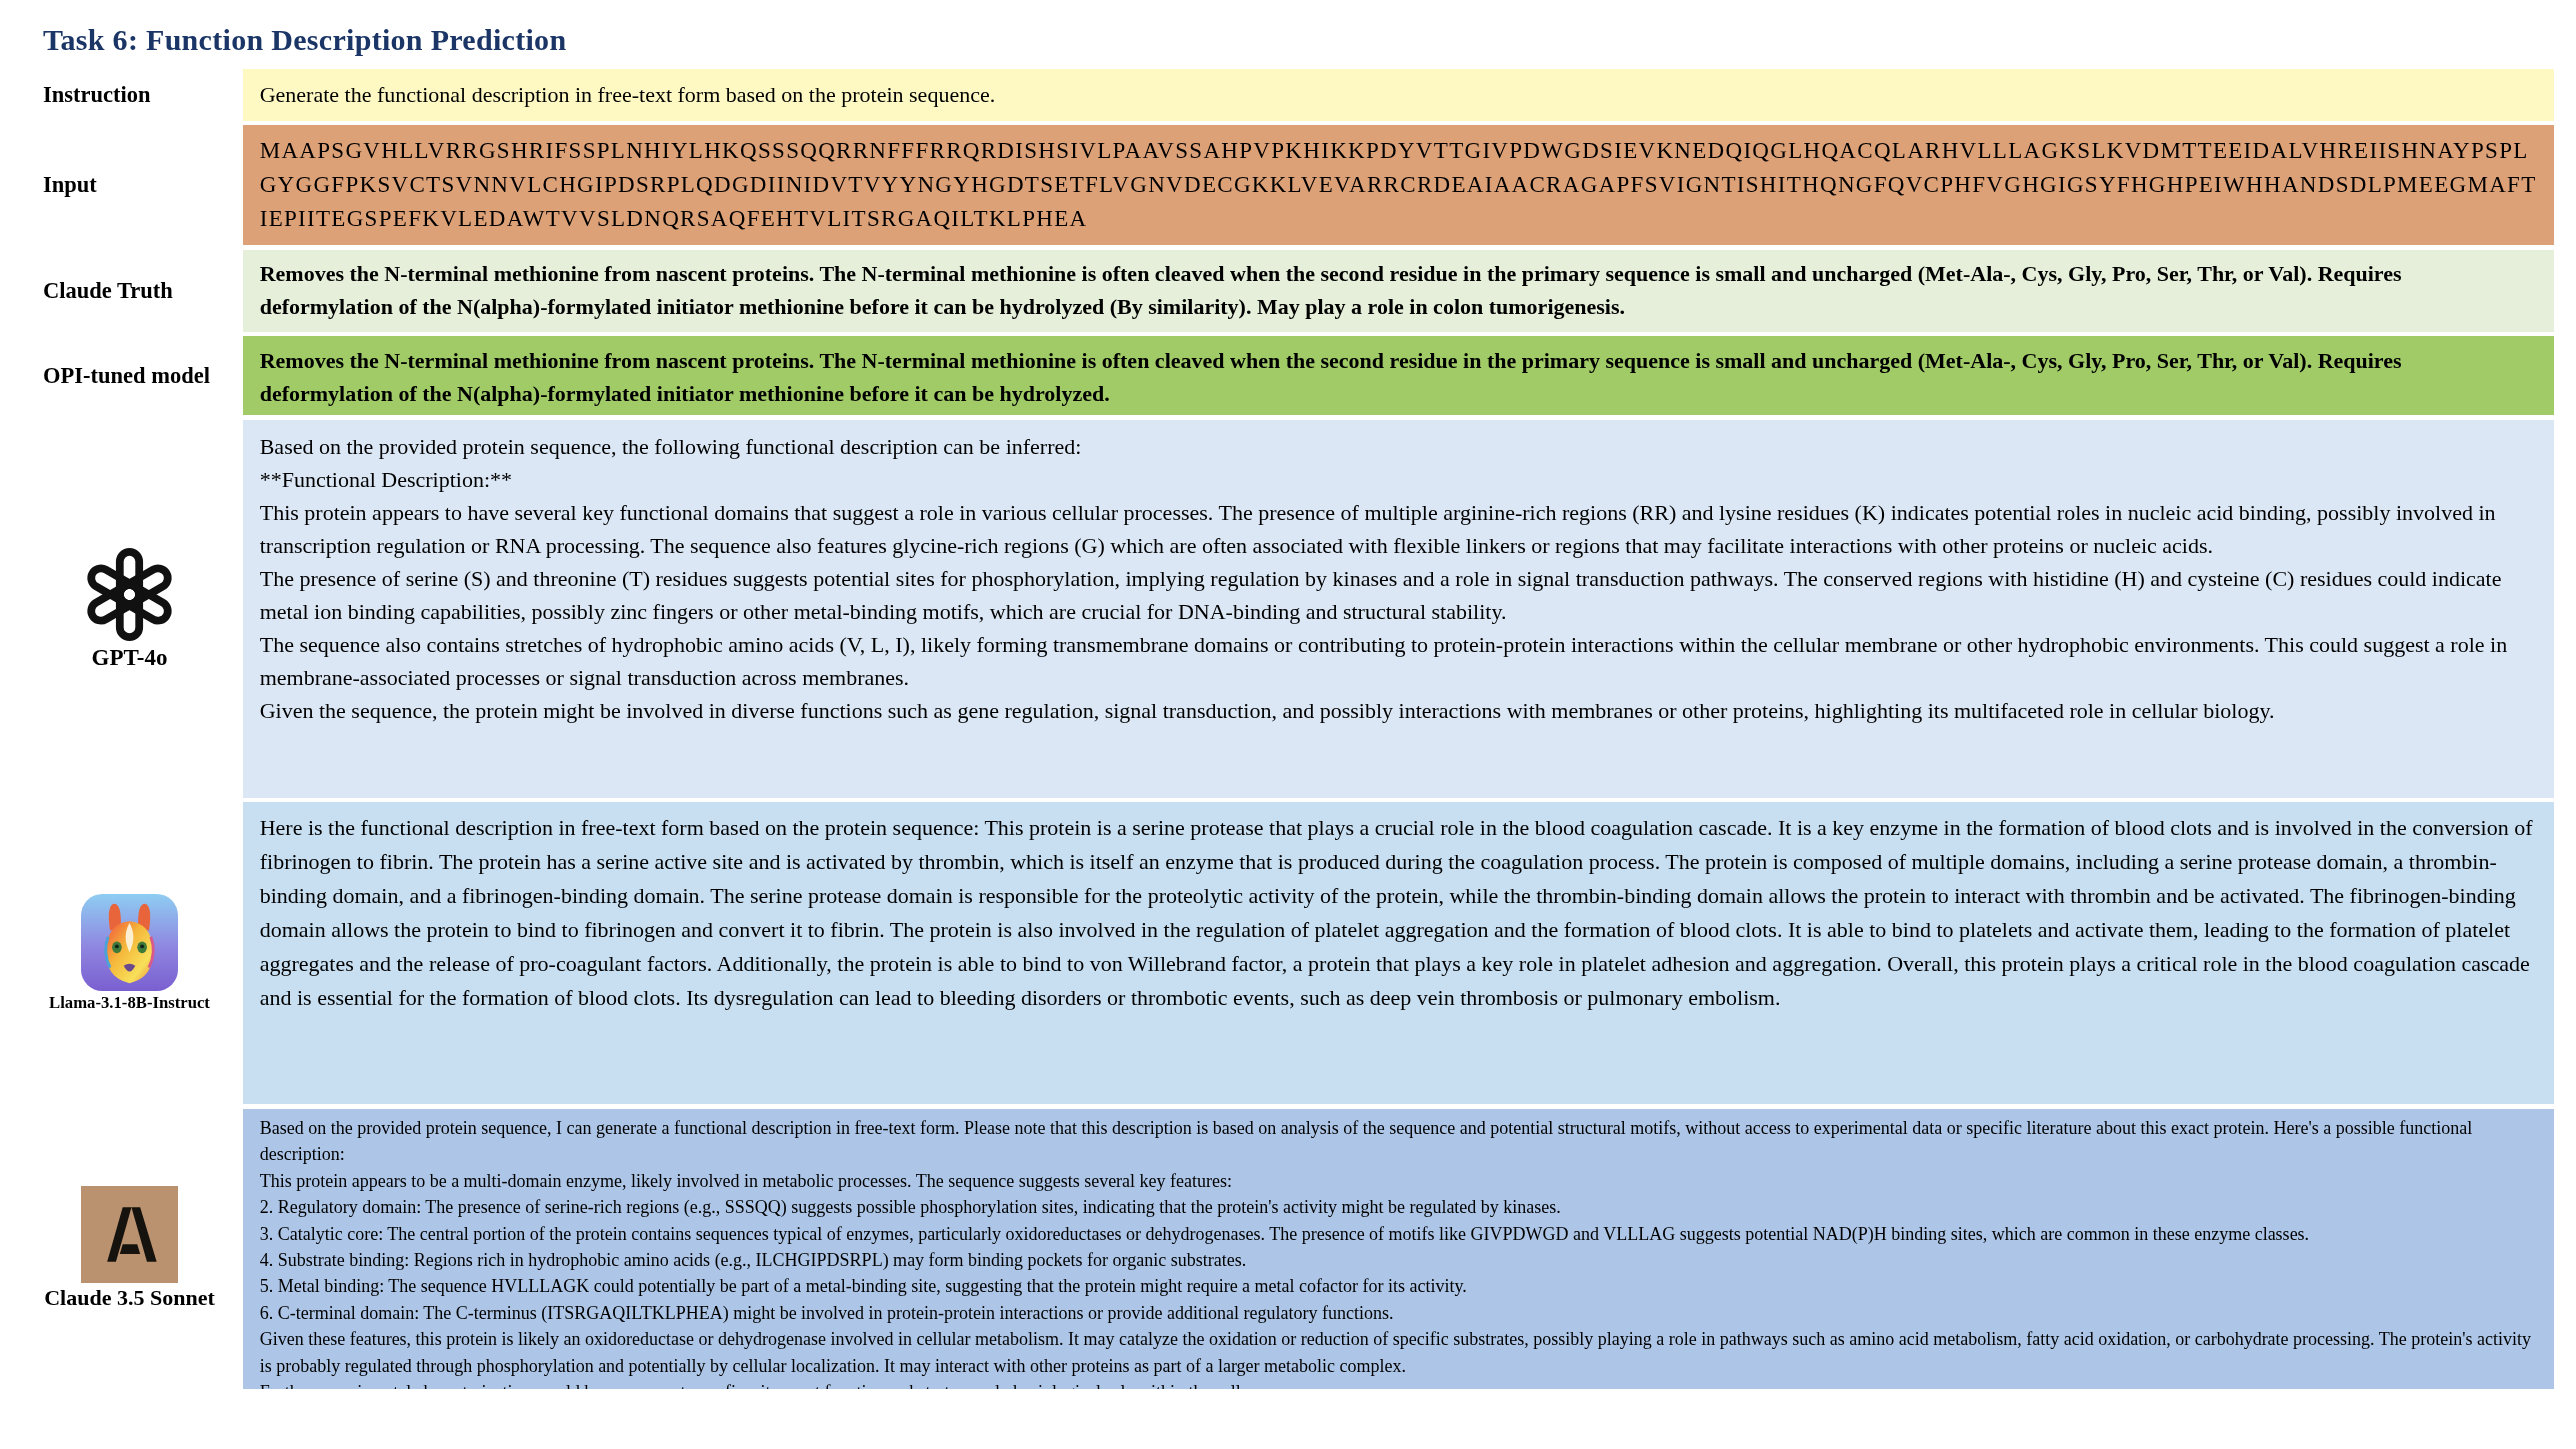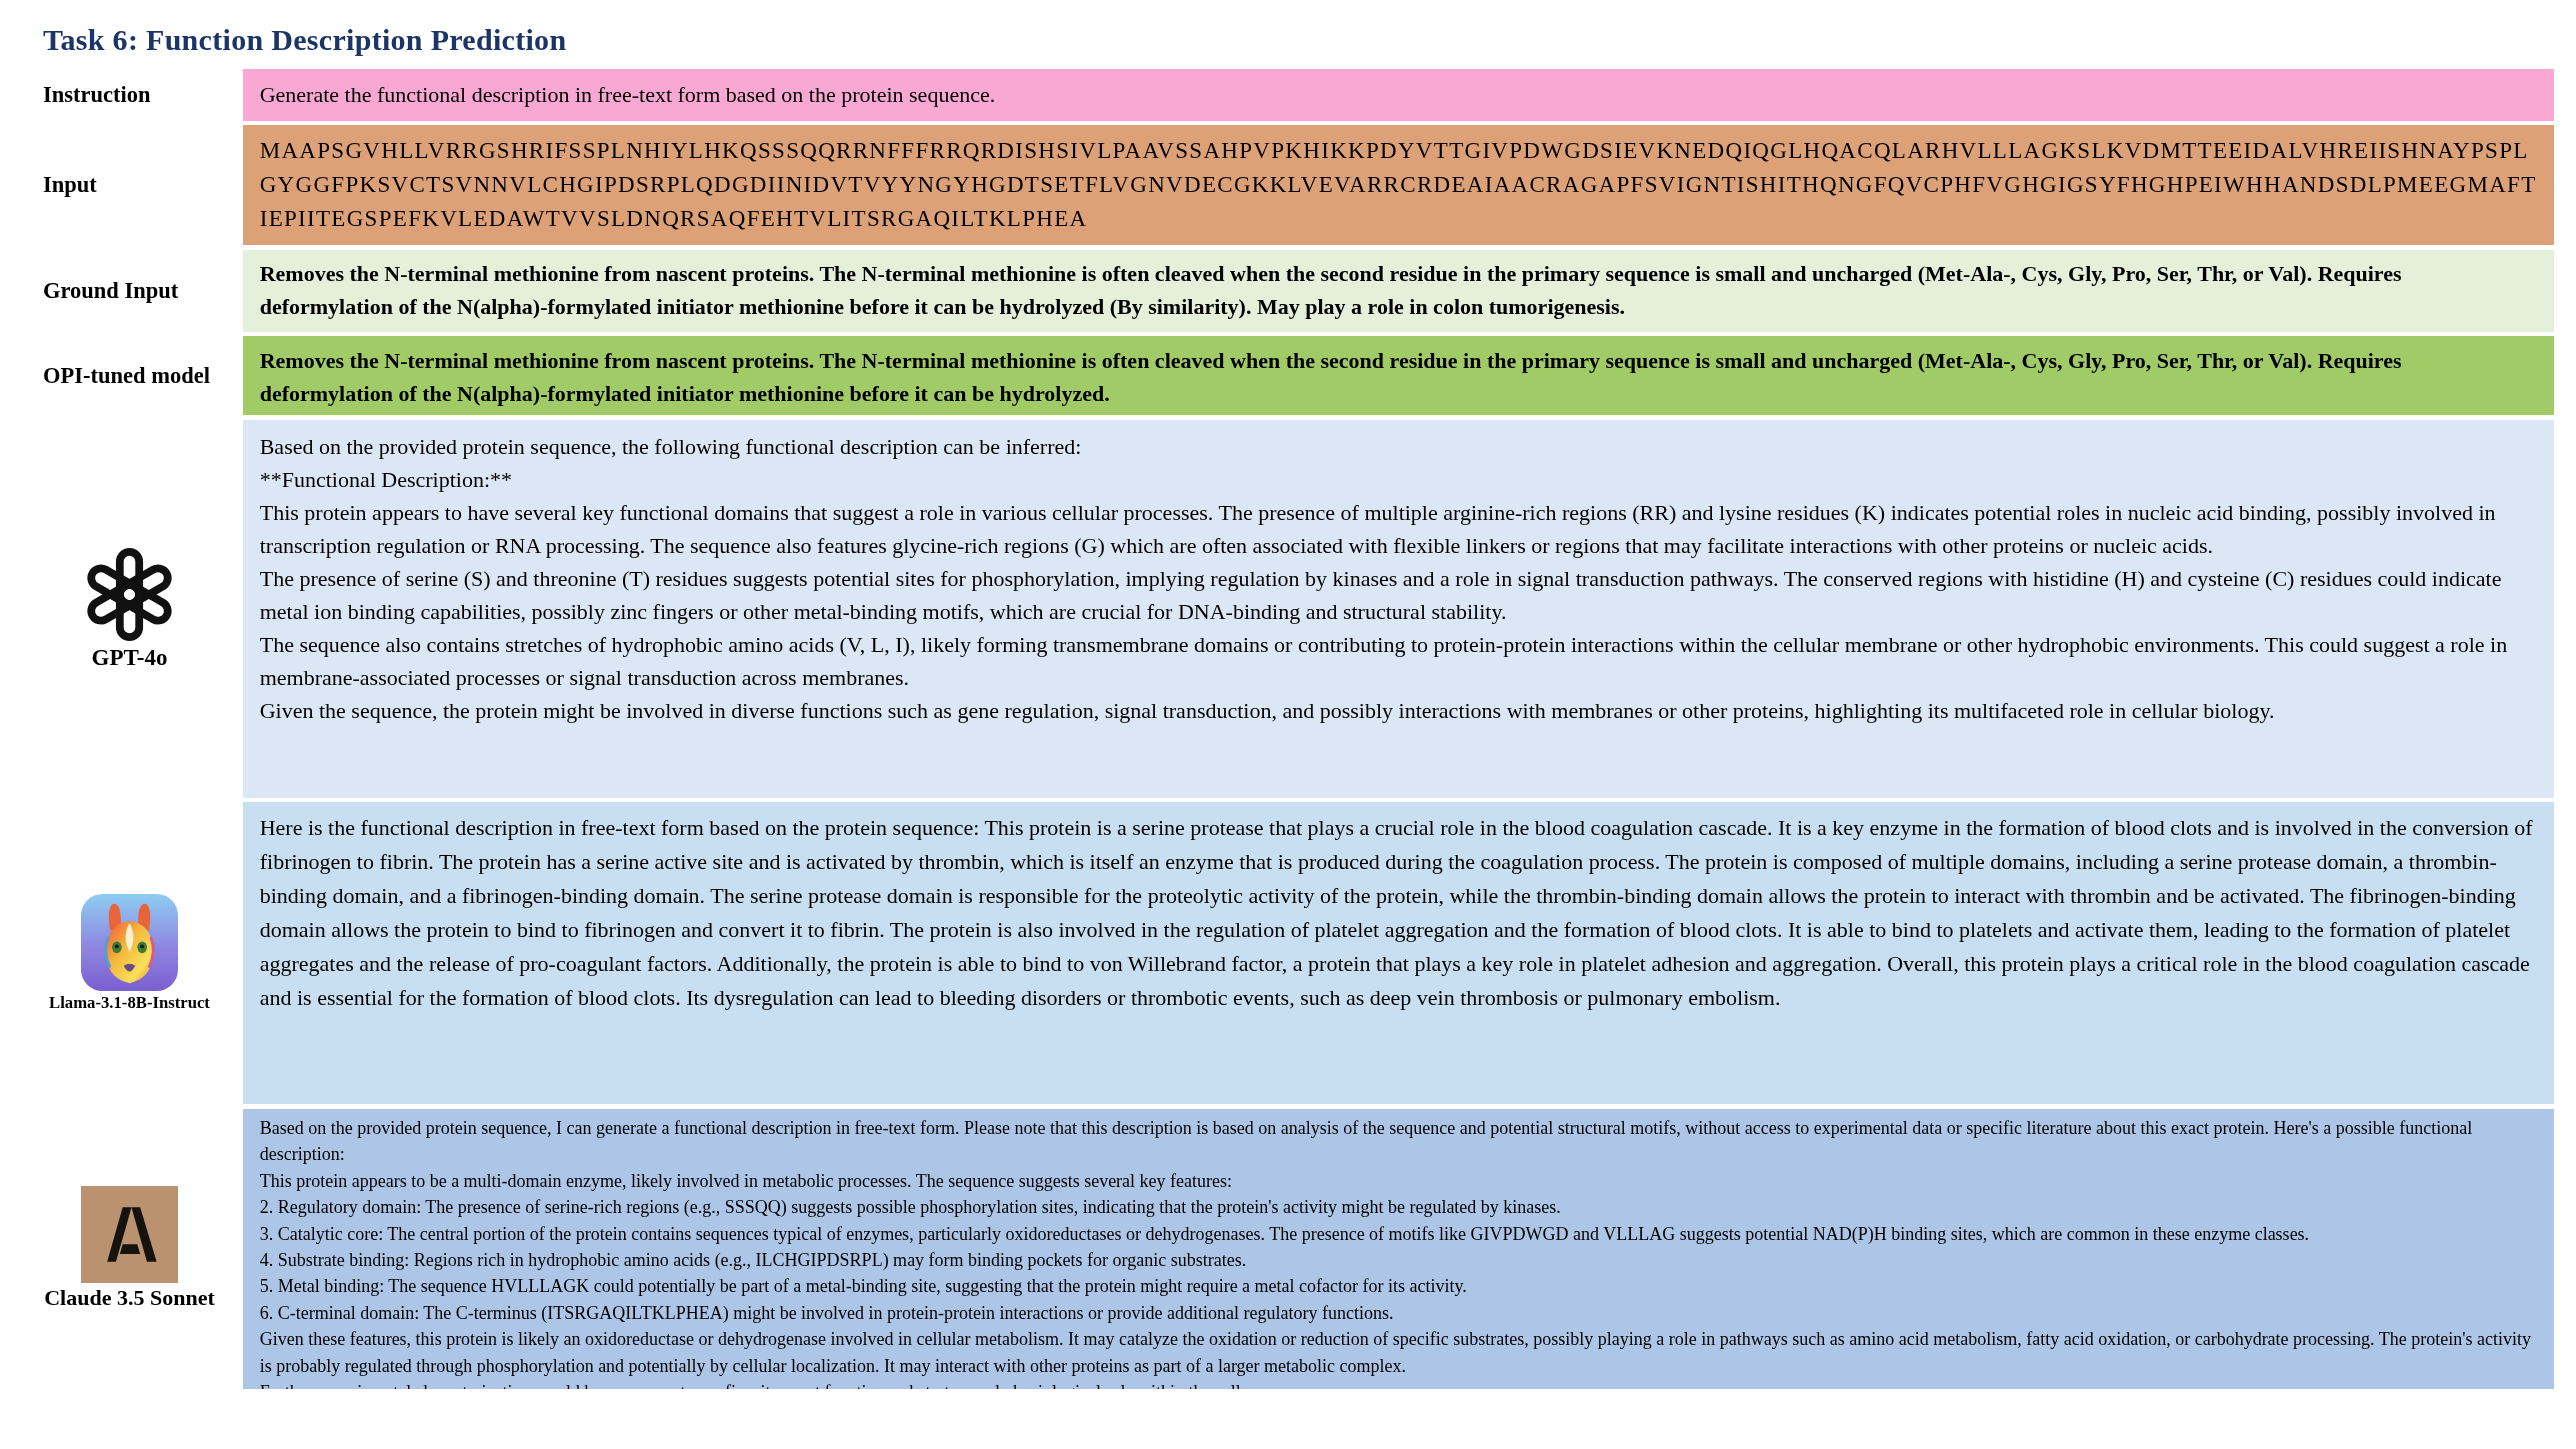--- a/index.html
+++ b/index.html
@@ -29,21 +29,21 @@
   }
   .model-caption { font-weight:bold; }
   .cap-gpt { font-size:23px; }
   .cap-llama { font-size:16.7px; }
   .cap-claude { font-size:22px; }
   .content {
     box-sizing:border-box; padding:7.7px 16.7px;
     overflow:hidden;
   }
   .r-instruction {
-    height:52px; background:#f9a8d4;
+    height:52px; background:#fef9c3;
     display:flex; align-items:center; font-size:22px; padding-top:0; padding-bottom:0;
   }
   .r-input {
     height:120px; background:#dda178;
     font-size:23px; line-height:34px; letter-spacing:1.3px;
     word-break:break-all; padding-top:9px;
   }
   .r-gt {
     height:82px; background:#e5efd9;
     font-weight:bold; font-size:22px; line-height:33px;
@@ -64,21 +64,21 @@
 <div class="page-title">Task 6: Function Description Prediction</div>
 
 <div class="figure">
 
   <div class="label-cell">Instruction</div>
   <div class="content r-instruction">Generate the functional description in free-text form based on the protein sequence.</div>
 
   <div class="label-cell">Input</div>
   <div class="content r-input">MAAPSGVHLLVRRGSHRIFSSPLNHIYLHKQSSSQQRRNFFFRRQRDISHSIVLPAAVSSAHPVPKHIKKPDYVTTGIVPDWGDSIEVKNEDQIQGLHQACQLARHVLLLAGKSLKVDMTTEEIDALVHREIISHNAYPSPLGYGGFPKSVCTSVNNVLCHGIPDSRPLQDGDIINIDVTVYYNGYHGDTSETFLVGNVDECGKKLVEVARRCRDEAIAACRAGAPFSVIGNTISHITHQNGFQVCPHFVGHGIGSYFHGHPEIWHHANDSDLPMEEGMAFTIEPIITEGSPEFKVLEDAWTVVSLDNQRSAQFEHTVLITSRGAQILTKLPHEA</div>
 
-  <div class="label-cell">Ground Input</div>
+  <div class="label-cell">Claude Truth</div>
   <div class="content r-gt">Removes the N-terminal methionine from nascent proteins. The N-terminal methionine is often cleaved when the second residue in the primary sequence is small and uncharged (Met-Ala-, Cys, Gly, Pro, Ser, Thr, or Val). Requires deformylation of the N(alpha)-formylated initiator methionine before it can be hydrolyzed (By similarity). May play a role in colon tumorigenesis.</div>
 
   <div class="label-cell">OPI-tuned model</div>
   <div class="content r-opi">Removes the N-terminal methionine from nascent proteins. The N-terminal methionine is often cleaved when the second residue in the primary sequence is small and uncharged (Met-Ala-, Cys, Gly, Pro, Ser, Thr, or Val). Requires deformylation of the N(alpha)-formylated initiator methionine before it can be hydrolyzed.</div>
 
   <div class="label-cell model-cell">
     <span class="icon-box">
       <svg viewBox="0 0 100 100" width="97" height="97">
         <g transform="translate(50,50)" fill="none" stroke="#111111" stroke-width="8">
           <rect x="-10" y="-44" width="20" height="54" rx="10" transform="rotate(0)"></rect>

